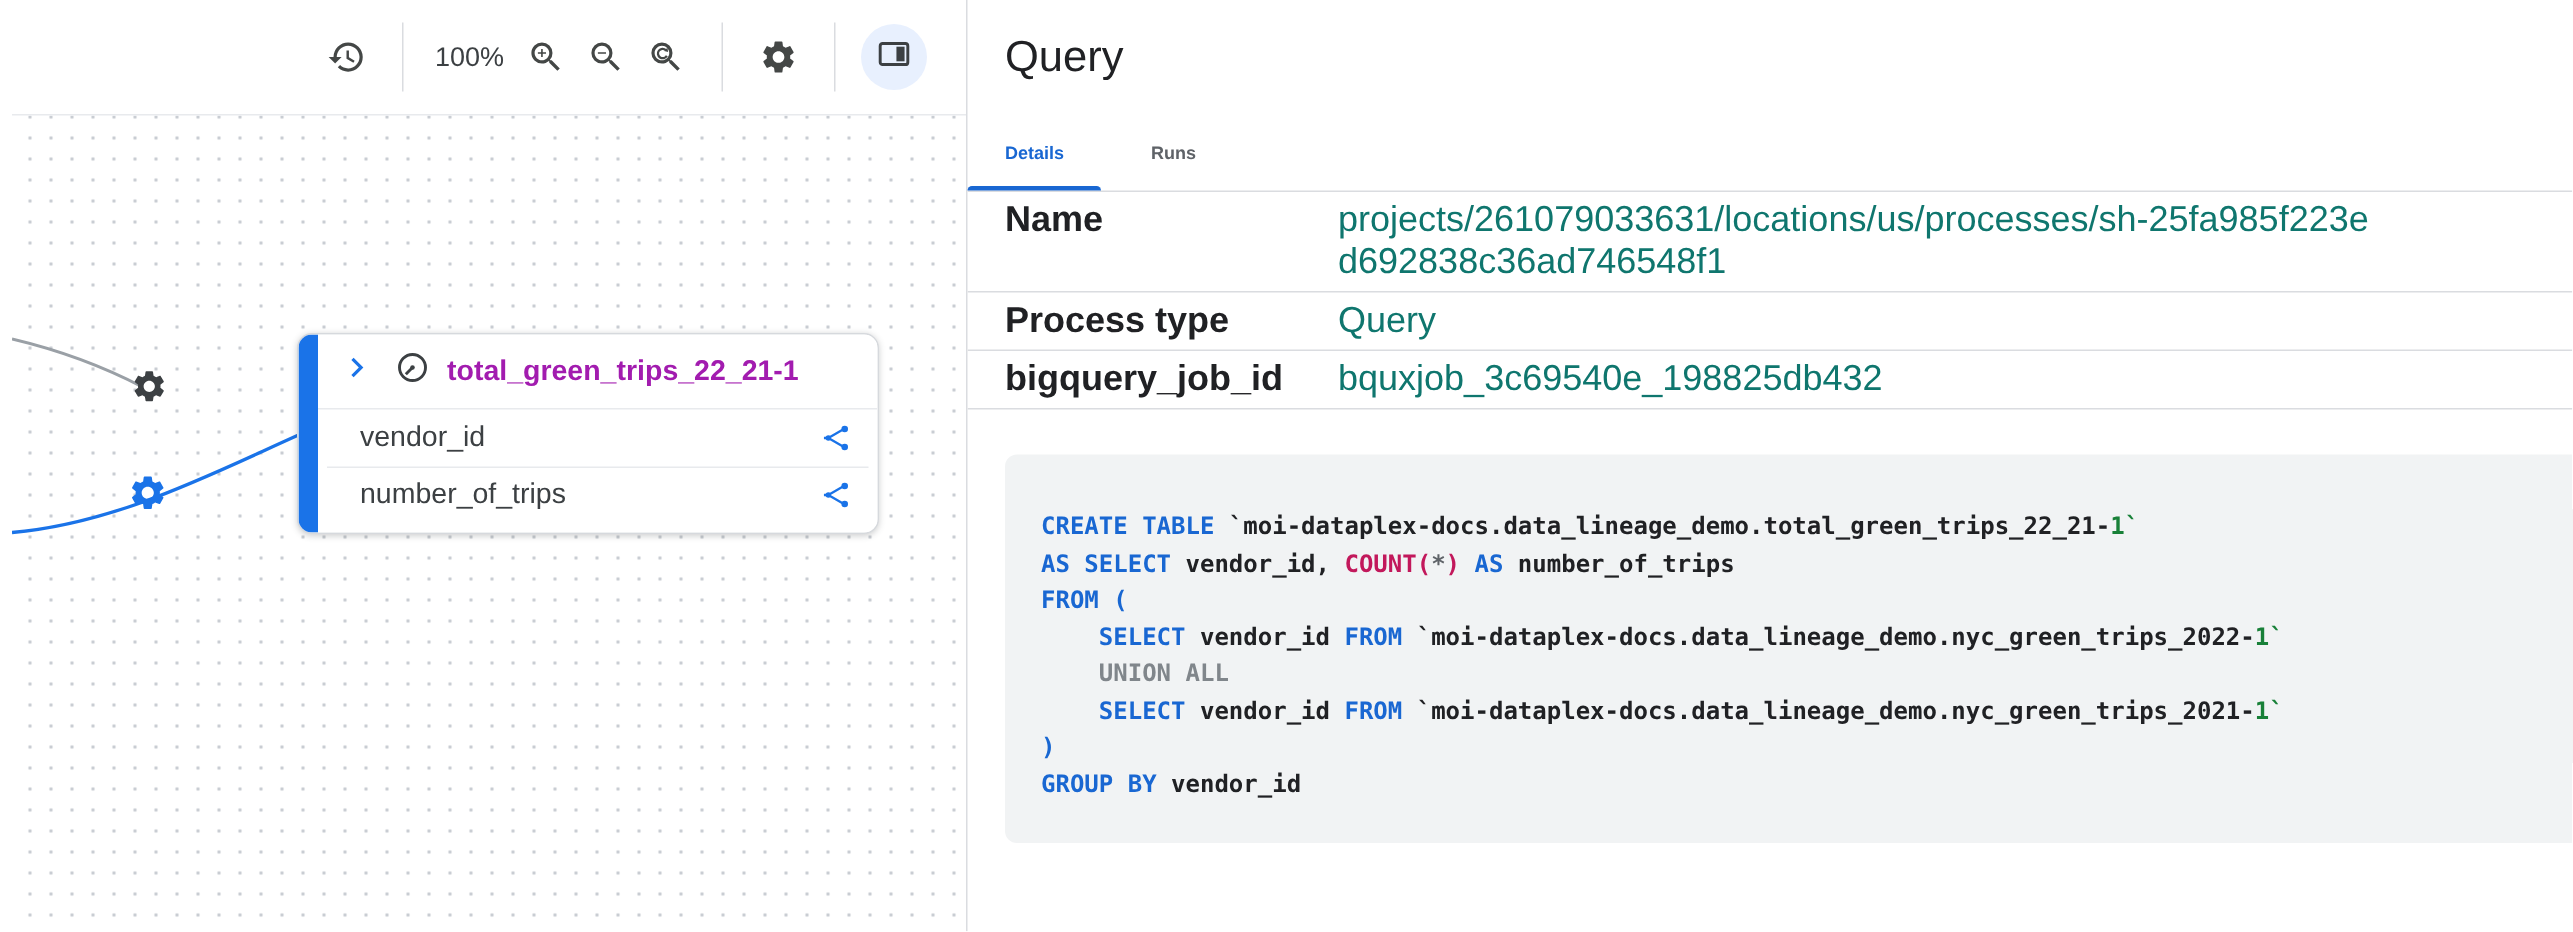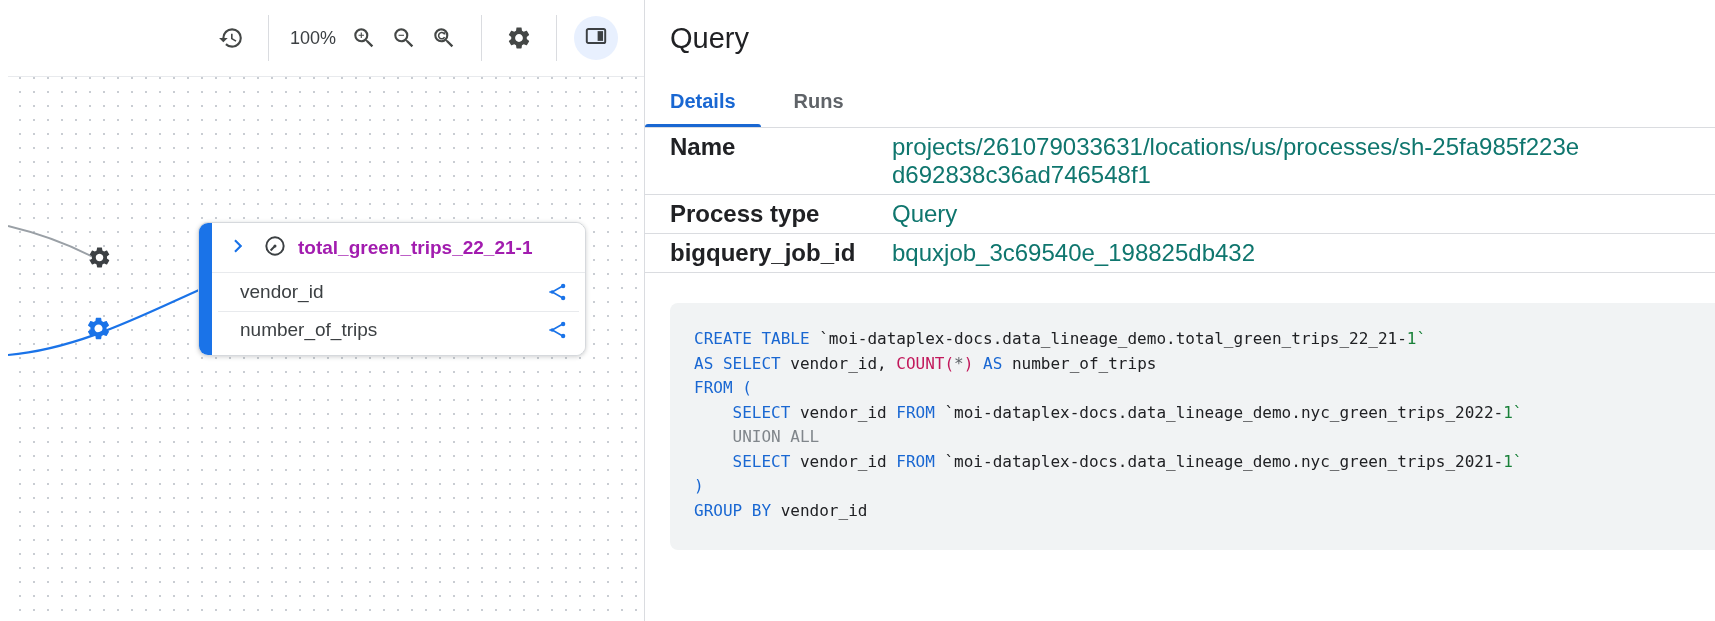--- a/index.html
+++ b/index.html
@@ -31,29 +31,29 @@
   .node-title{font-size:19px;font-weight:700;color:#a21caf;white-space:nowrap;}
   .node-rows{padding-bottom:6px;}
   .node-row{height:38px;display:flex;align-items:center;justify-content:space-between;padding:0 16px 0 28px;font-size:19px;color:#3c4043;position:relative;cursor:pointer;}
   .node-row + .node-row::before{content:"";position:absolute;top:0;left:6px;right:6px;height:1px;background:#e8eaed;}
   .field-icon{display:flex;align-items:center;}
 
   
   .panel{flex:1;min-width:0;display:flex;flex-direction:column;background:#fff;}
   .panel-header{height:76px;display:flex;align-items:center;padding-left:25px;font-size:29px;color:#202124;flex:none;}
   .tabs{display:flex;gap:8px;border-bottom:1px solid #dadce0;flex:none;}
-  .tab{height:51px;display:flex;align-items:center;padding:0 25px;font-size:20px;font-weight:600;color:#5f6368;position:relative;cursor:pointer;}
+  .tab{height:51px;display:flex;align-items:center;padding:0 25px;font-size:12px;font-weight:600;color:#5f6368;position:relative;cursor:pointer;}
   .tab.active{color:#1967d2;}
   .tab.active::after{content:"";position:absolute;left:0;right:0;bottom:0;height:3px;background:#1967d2;border-radius:3px 3px 0 0;}
 
   .detail-row{display:flex;align-items:flex-start;padding:5px 24px 5px 25px;border-bottom:1px solid #dadce0;font-size:24px;line-height:28px;}
   .detail-label{width:222px;flex:none;color:#202124;font-weight:600;}
   .detail-value{color:#0f766e;max-width:690px;word-break:break-all;}
 
-  .code-wrap{margin:30px 0 7px 25px;background:#f1f3f4;border-radius:8px 0 0 8px;padding:24px 24px 27px 24px;flex:none;}
+  .code-wrap{margin:30px 0 7px 25px;background:#f1f3f4;border-radius:8px 0 0 8px;padding:36px 24px 27px 24px;flex:none;font-weight:bold;}
   .code{font-family:"DejaVu Sans Mono","Liberation Mono",monospace;font-size:16px;line-height:24.5px;white-space:pre;}
   .tk-kw{color:#1967d2;}
   .tk-fn{color:#c2185b;}
   .tk-id{color:#202124;}
   .tk-num{color:#188038;}
   .tk-gray{color:#80868b;}
   .tk-op{color:#5f6368;}
 </style>
 </head>
 <body>

